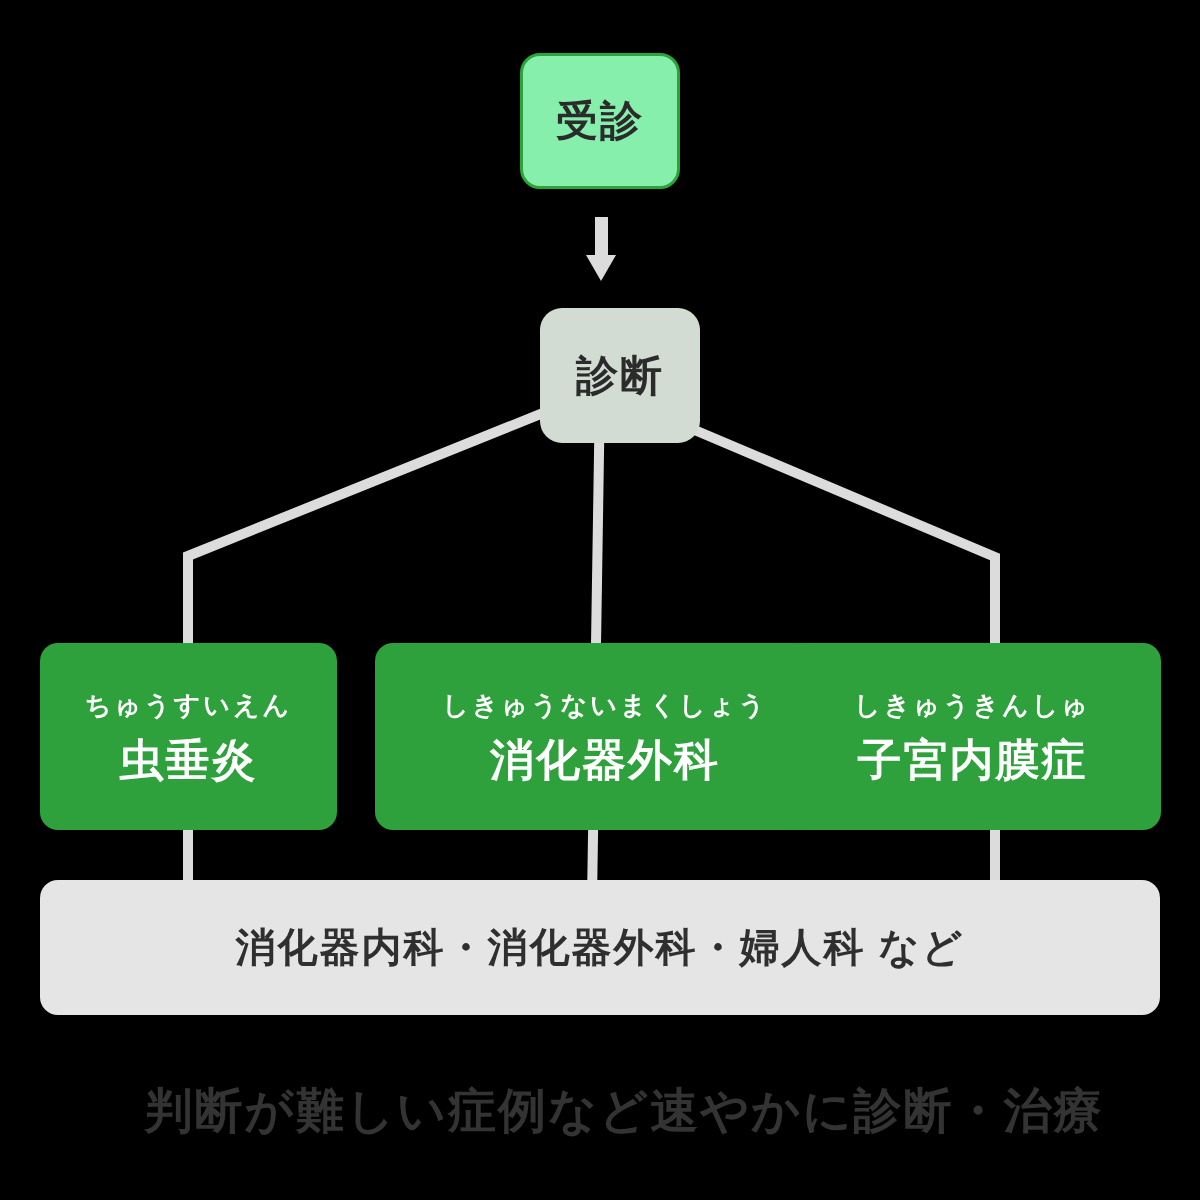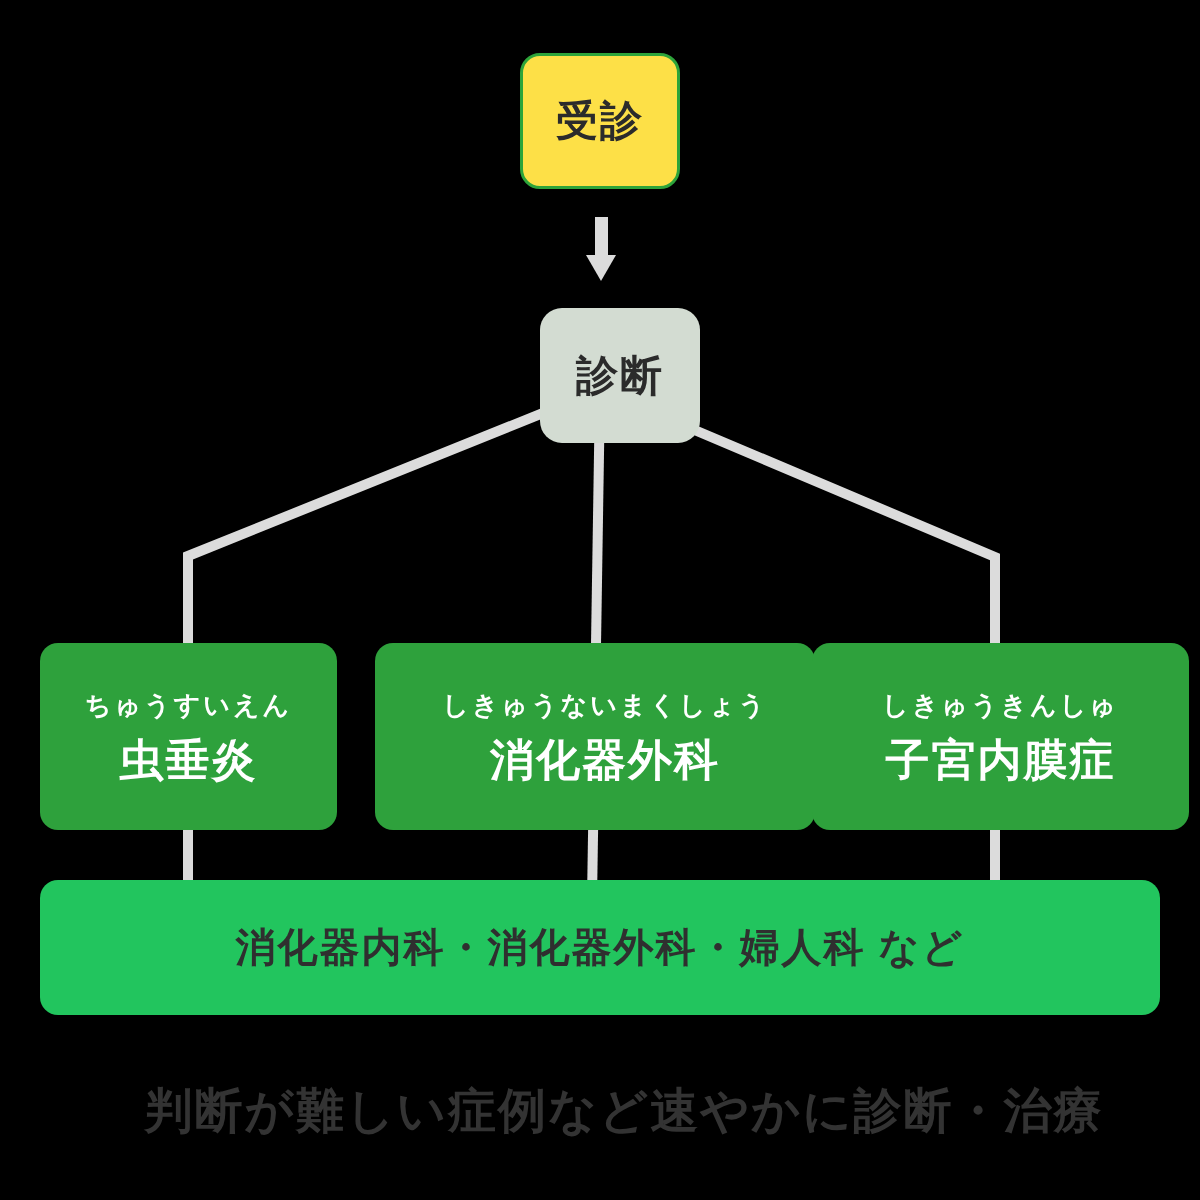--- a/index.html
+++ b/index.html
@@ -23,21 +23,21 @@
   .node {
     position: absolute;
     display: flex;
     align-items: center;
     justify-content: center;
     box-sizing: border-box;
   }
   .node-visit {
     left: 520px; top: 53px;
     width: 160px; height: 136px;
-    background: #fde047;
+    background: #86efac;
     border: 3px solid #2da43a;
     border-radius: 20px;
     font-size: 42px;
     font-weight: 800;
     color: #2b2b2b;
     letter-spacing: 2px;
   }
   .node-diagnosis {
     left: 520px; top: 308px;
     width: 160px; height: 135px;
@@ -57,38 +57,38 @@
     border-radius: 18px;
     display: flex;
     flex-direction: column;
     align-items: center;
     justify-content: center;
     gap: 20px;
     color: #ffffff;
   }
   .disease-left  { left: 40px;  width: 297px; }
   .disease-mid   { left: 375px; width: 420px; padding-left: 20px; }
-  .disease-right { left: 812px; width: 377px; }
+  .disease-right { left: 784px; width: 377px; }
   .disease .reading {
     font-size: 26px;
     font-weight: 800;
     letter-spacing: 3px;
     line-height: 1;
   }
   .disease .name {
     font-size: 44px;
     font-weight: 800;
     letter-spacing: 2px;
     line-height: 1;
   }
   .departments {
     position: absolute;
     left: 40px; top: 880px;
     width: 1120px; height: 135px;
-    background: #22c55e;
+    background: #e5e5e5;
     border-radius: 18px;
     display: flex;
     align-items: center;
     justify-content: center;
     font-size: 40px;
     font-weight: 800;
     color: #2f2f2f;
     letter-spacing: 2px;
   }
   .caption {

